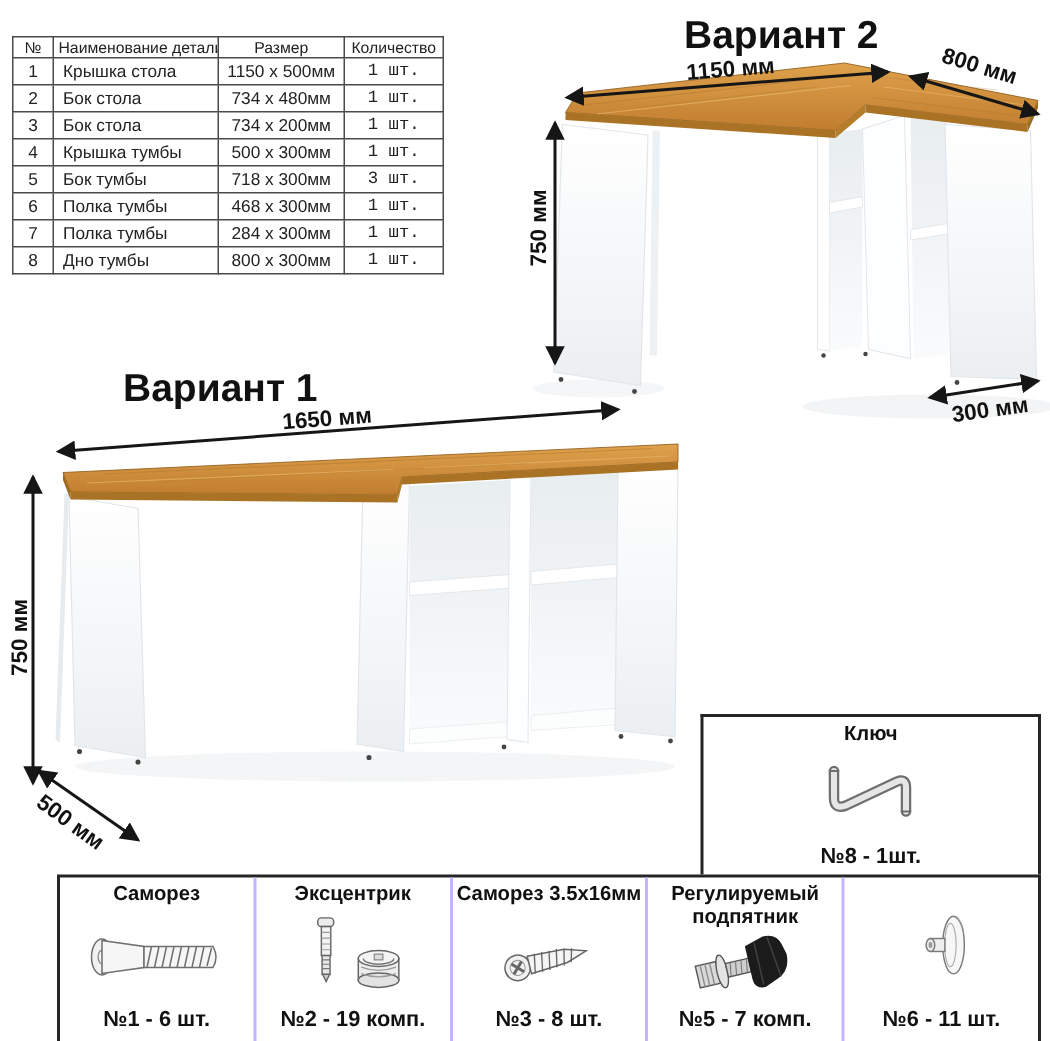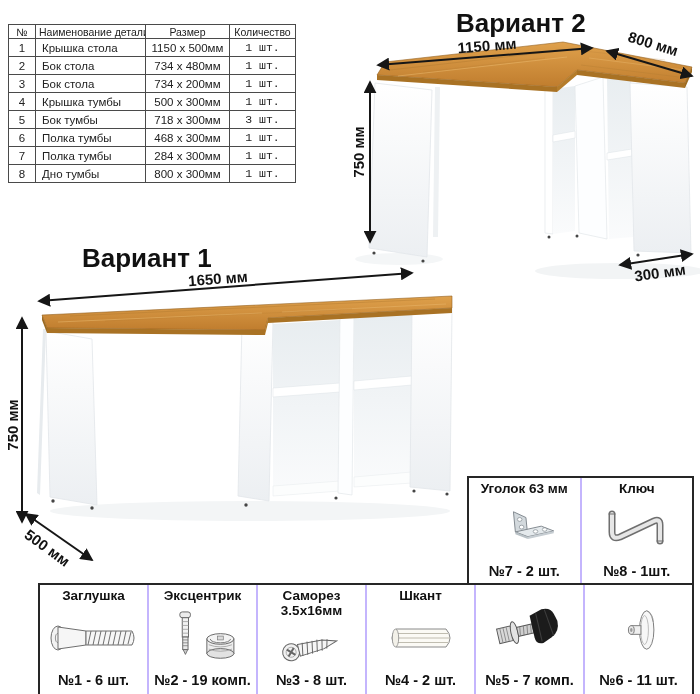--- a/index.html
+++ b/index.html
@@ -231,54 +231,38 @@
   <line class="dim" x1="22" y1="63" x2="22" y2="267" marker-start="url(#ah)" marker-end="url(#ah)"></line>
   <line class="dim" x1="26" y1="259" x2="92" y2="305" marker-start="url(#ah)" marker-end="url(#ah)"></line>
 
   <text class="dimlab" text-anchor="middle" y="5" transform="translate(218,24) rotate(-4.3)">1650 мм</text>
   <text class="dimlab" text-anchor="middle" y="5" transform="translate(13,170) rotate(-90)">750 мм</text>
   <text class="dimlab" text-anchor="middle" y="5" transform="translate(47,293) rotate(36)">500 мм</text>
 </svg>
 
 <div class="box-row acc-row abs" style="left:467px;top:476px;width:223px;height:107px">
 
-  <div class="hw-cell">
-    <div class="hw-name">Уголок 63 мм</div>
-    <div class="hw-icon">
-      <svg width="78" height="48" viewBox="0 0 78 50">
-        <polygon points="28,6 41,12 43,32 30,27" fill="#d3d9dd" stroke="#7f878d" stroke-width="1"></polygon>
-        <ellipse cx="34.5" cy="14" rx="2.4" ry="2" fill="#ffffff" stroke="#7f878d" stroke-width="0.7"></ellipse>
-        <ellipse cx="36.5" cy="22" rx="2.4" ry="2" fill="#ffffff" stroke="#7f878d" stroke-width="0.7"></ellipse>
-        <polygon points="30,27 43,32 70,26 57,21" fill="#e4e9ec" stroke="#7f878d" stroke-width="1"></polygon>
-        <ellipse cx="51" cy="26.5" rx="2.4" ry="1.8" fill="#ffffff" stroke="#7f878d" stroke-width="0.7"></ellipse>
-        <ellipse cx="60.5" cy="24.5" rx="2.4" ry="1.8" fill="#ffffff" stroke="#7f878d" stroke-width="0.7"></ellipse>
-        <polygon points="30,27 43,32 43,34.5 30,29.5" fill="#b9c1c6"></polygon>
-        <polygon points="43,32 70,26 70,28.5 43,34.5" fill="#c6cdd2"></polygon>
-      </svg>
-    </div>
-    <div class="hw-qty">№7 - 2 шт.</div>
-  </div>
 
   <div class="hw-cell">
     <div class="hw-name">Ключ</div>
     <div class="hw-icon">
       <svg width="78" height="46" viewBox="0 0 78 46">
         <path d="M14 7 L14 25 Q14 33 22 30 L56 14 Q62 11.5 62 18 L62 34" fill="none" stroke="#6f6f6f" stroke-width="7" stroke-linecap="round" stroke-linejoin="round"></path>
         <path d="M14 7 L14 25 Q14 33 22 30 L56 14 Q62 11.5 62 18 L62 34" fill="none" stroke="#e6e6e6" stroke-width="4" stroke-linecap="round" stroke-linejoin="round"></path>
         <path d="M10.5 7 H17.5 M58.5 34 H65.5" stroke="#6f6f6f" stroke-width="1.2"></path>
       </svg>
     </div>
     <div class="hw-qty">№8 - 1шт.</div>
   </div>
 </div>
 
 <div class="box-row hw-row abs" style="left:38px;top:583px;width:652px;height:109px">
 
   <div class="hw-cell">
-    <div class="hw-name">Заглушка</div>
+    <div class="hw-name">Саморез</div>
     <div class="hw-icon">
       <svg width="92" height="32" viewBox="0 0 92 32">
         <ellipse cx="10" cy="16" rx="7" ry="12" fill="#f2f2f2" stroke="#6f6f6f" stroke-width="1"></ellipse>
         <ellipse cx="10" cy="16" rx="2.6" ry="4.5" fill="none" stroke="#8a8a8a" stroke-width="0.9"></ellipse>
         <path d="M10 5 L38 9 L38 23 L10 27 Z" fill="#f6f6f6" stroke="#6f6f6f" stroke-width="1"></path>
         <path d="M38 9 H84 Q88 16 84 23 H38 Z" fill="#f6f6f6" stroke="#6f6f6f" stroke-width="1"></path>
         <path d="M43 9 L40 23 M48 9 L45 23 M53 9 L50 23 M58 9 L55 23 M63 9 L60 23 M68 9 L65 23 M73 9 L70 23 M78 9 L75 23 M83 10 L80 22" stroke="#6f6f6f" stroke-width="1" fill="none"></path>
       </svg>
     </div>
     <div class="hw-qty">№1 - 6 шт.</div>
@@ -314,33 +298,23 @@
           <circle cx="13" cy="24" r="5" fill="none" stroke="#9a9a9a" stroke-width="0.7"></circle>
           <path d="M9.5 20.5 L16.5 27.5 M16.5 20.5 L9.5 27.5" stroke="#666" stroke-width="2"></path>
           <path d="M21 18 L46 19.5 L60 24 L46 28.5 L21 30 Z" fill="#f5f5f5" stroke="#666" stroke-width="1"></path>
           <path d="M26 17.5 l-2.5 13 M31 17.5 l-2.5 13 M36 18 l-2.5 12.5 M41 18 l-2.5 12 M46 19 l-2.5 11 M51 20 l-2.5 9" stroke="#666" stroke-width="0.9" fill="none"></path>
         </g>
       </svg>
     </div>
     <div class="hw-qty">№3 - 8 шт.</div>
   </div>
 
-  <div class="hw-cell">
-    <div class="hw-name">Шкант</div>
-    <div class="hw-icon">
-      <svg width="74" height="26" viewBox="0 0 74 26">
-        <path d="M12 4 H62 Q70 13 62 22 H12 Q4 13 12 4 Z" fill="#fbfaf5" stroke="#8a8a8a" stroke-width="1"></path>
-        <path d="M10 8.5 H64 M8.5 13 H66 M10 17.5 H64" stroke="#b9b5a8" stroke-width="0.9"></path>
-        <ellipse cx="11.5" cy="13" rx="3.2" ry="9" fill="#f3f1e9" stroke="#8a8a8a" stroke-width="0.8"></ellipse>
-      </svg>
-    </div>
-    <div class="hw-qty">№4 - 2 шт.</div>
-  </div>
-
-  <div class="hw-cell">
+
+  <div class="hw-cell">
+    <div class="hw-name">Регулируемый подпятник</div>
     <div class="hw-icon">
       <svg width="86" height="50" viewBox="0 0 86 54">
         <g transform="rotate(-13 43 27)">
           <rect x="8" y="18" width="15" height="16" fill="#d9d9d9" stroke="#555" stroke-width="1"></rect>
           <path d="M11.5 18 V34 M15 18 V34 M18.5 18 V34" stroke="#8c8c8c" stroke-width="1"></path>
           <ellipse cx="26" cy="26" rx="3.8" ry="12" fill="#e3e3e3" stroke="#555" stroke-width="1"></ellipse>
           <rect x="29.5" y="21" width="17" height="10" fill="#cfcfcf" stroke="#555" stroke-width="1"></rect>
           <path d="M33 21 l-1.5 10 M37 21 l-1.5 10 M41 21 l-1.5 10 M45 21 l-1.5 10" stroke="#777" stroke-width="0.8"></path>
           <path d="M46 12 L60 8 Q70 8 72 16 L74 24 Q74 36 64 40 L54 44 Q46 44 46 36 Z" fill="#1b1b1b"></path>
           <path d="M53 11 L53 42 M63 9 L66.5 39" stroke="#3d3d3d" stroke-width="1.2"></path>

